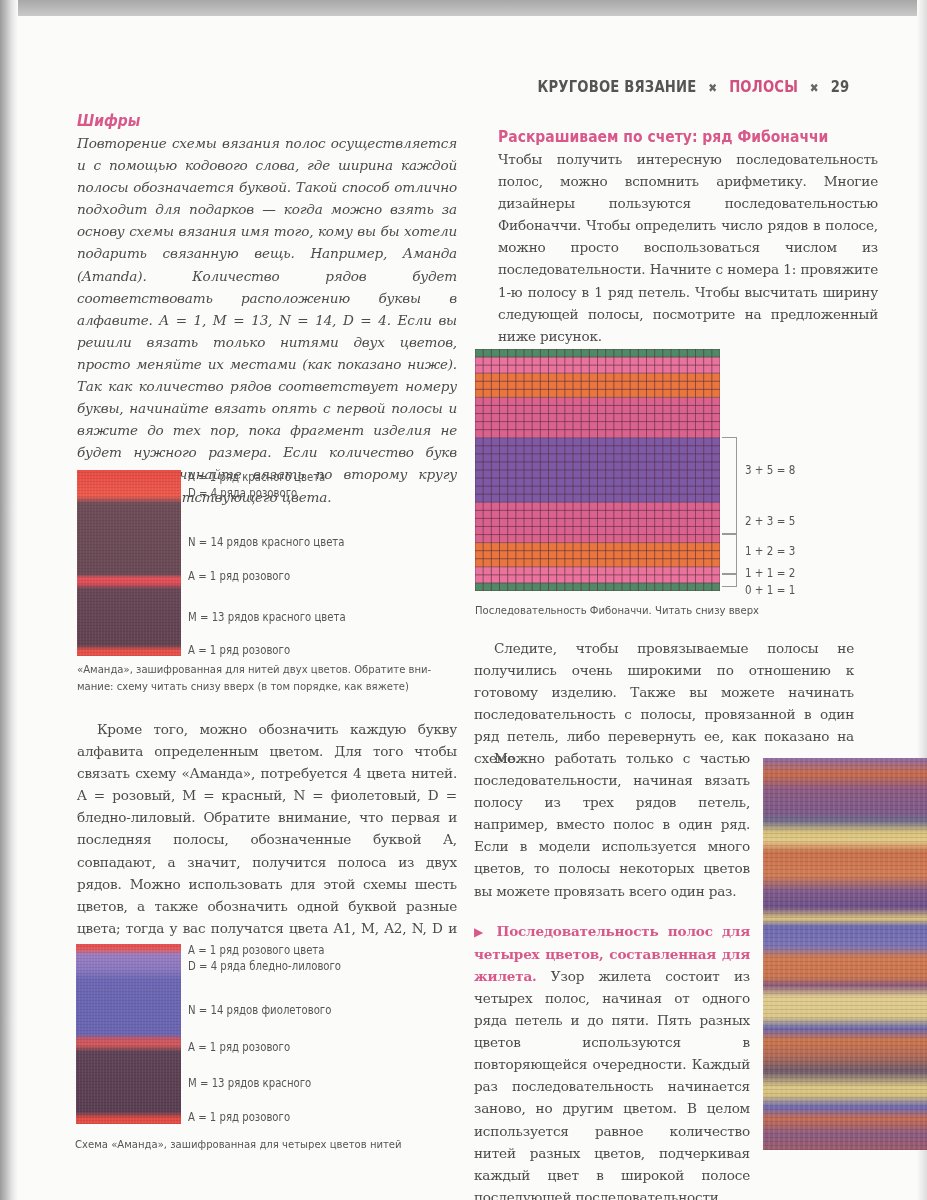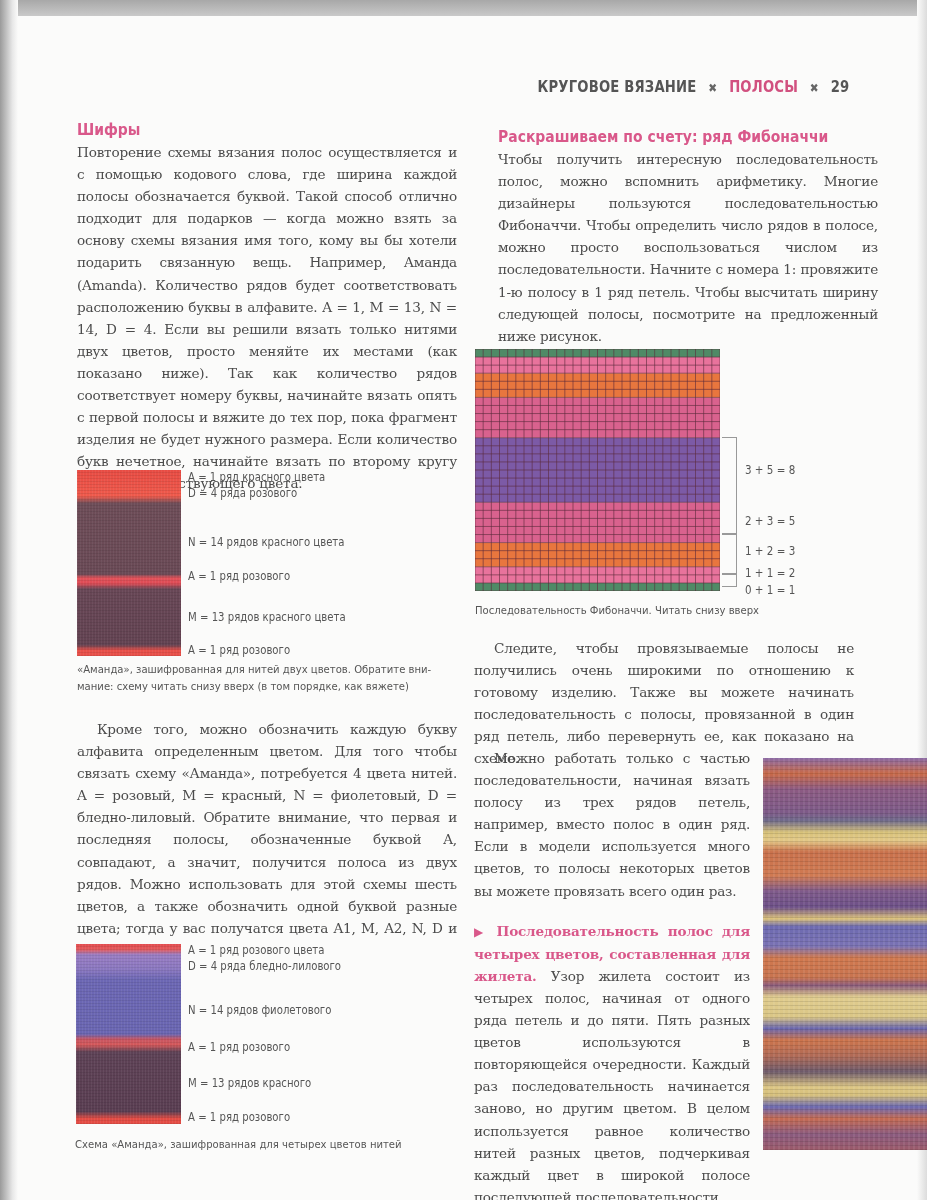--- a/index.html
+++ b/index.html
@@ -4,21 +4,21 @@
 <style>
   html, body { margin:0; padding:0; }
   body { width:927px; height:1200px; position:relative; overflow:hidden; background:#fbfbfa; font-family:"DejaVu Serif", serif; color:#4a4a4a; }
   .top-shadow { position:absolute; left:0; top:0; width:927px; height:16px; background:linear-gradient(#a8a8a8,#c9c9c9); }
   .left-shadow { position:absolute; left:0; top:0; width:18px; height:1200px; background:linear-gradient(90deg,#9a9a9a,#e8e8e8 70%,#fbfbfa); }
   .right-shadow { position:absolute; right:0; top:0; width:10px; height:1200px; background:linear-gradient(90deg,#fbfbfa,#dcdcdc); }
   .running-head { position:absolute; top:78px; right:78px; font-family:"DejaVu Sans", sans-serif; font-weight:bold; font-size:15px; color:#555; letter-spacing:0.2px; transform:scaleX(0.88); transform-origin:right center; white-space:nowrap; }
   .running-head .pink { color:#d1507f; }
   .running-head .sep { color:#666; font-size:12px; margin:0 8px; }
   .col { position:absolute; }
-  .col-left { left:77px; top:119px; width:380px; }
+  .col-left { left:77px; top:110px; width:380px;font-style:italic; }
   .col-right { left:498px; top:126px; width:380px; }
   h2 { margin:0; font-family:"DejaVu Sans", sans-serif; font-weight:bold; font-size:15.5px; color:#d9588a; transform:scaleX(0.9); transform-origin:left center; white-space:nowrap; line-height:22px; }
   p { margin:0; font-size:13.6px; line-height:22.1px; text-align:justify; color:#4b4b4b; letter-spacing:-0.2px; }
   p.indent { text-indent:20px; }
   .swatch { position:absolute; }
   .legend { position:absolute; font-family:"DejaVu Sans", sans-serif; font-size:11.5px; color:#555; white-space:nowrap; transform:scaleX(0.88); transform-origin:left center; }
   .caption { position:absolute; font-family:"DejaVu Sans", sans-serif; font-size:11.2px; color:#555; line-height:17px; transform:scaleX(0.9); transform-origin:left top; white-space:nowrap; }
   .fib-grid { position:absolute; left:475px; top:349px; width:245px; height:242px; }
   .bracket { position:absolute; border:1px solid #999; border-left:none; width:14px; }
   .fib-label { position:absolute; font-family:"DejaVu Sans", sans-serif; font-size:11.5px; color:#555; white-space:nowrap; transform:scaleX(0.9); transform-origin:left center; }

